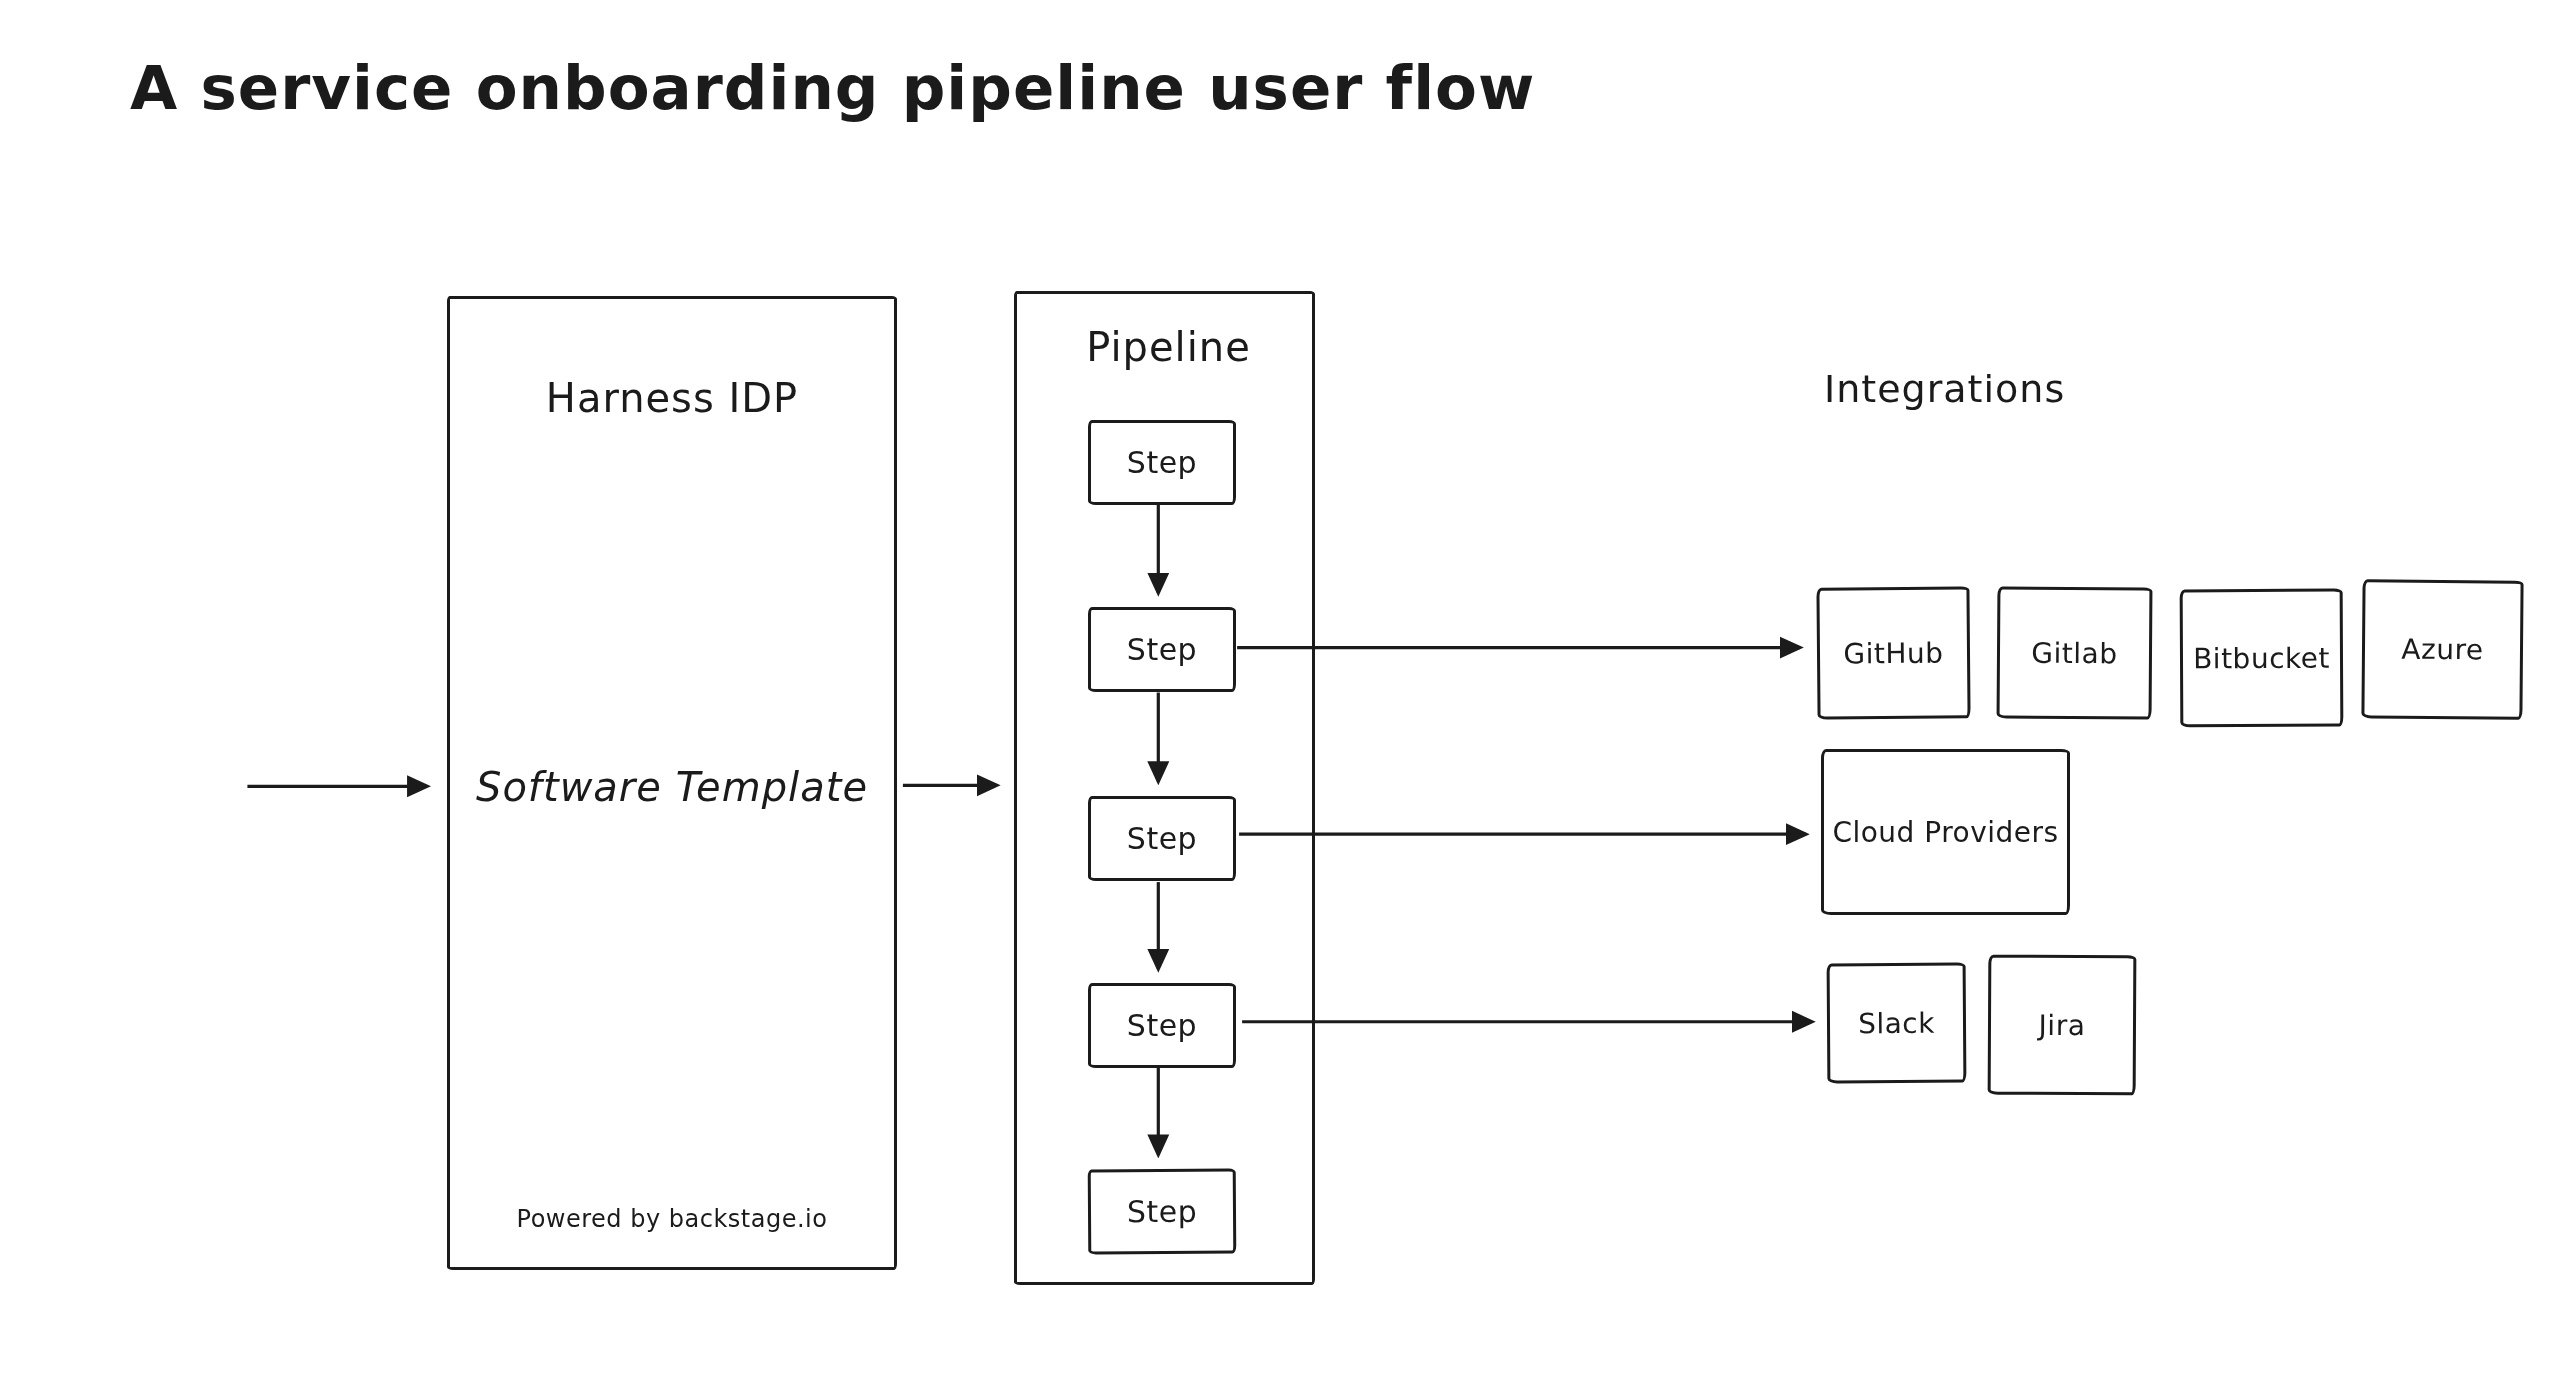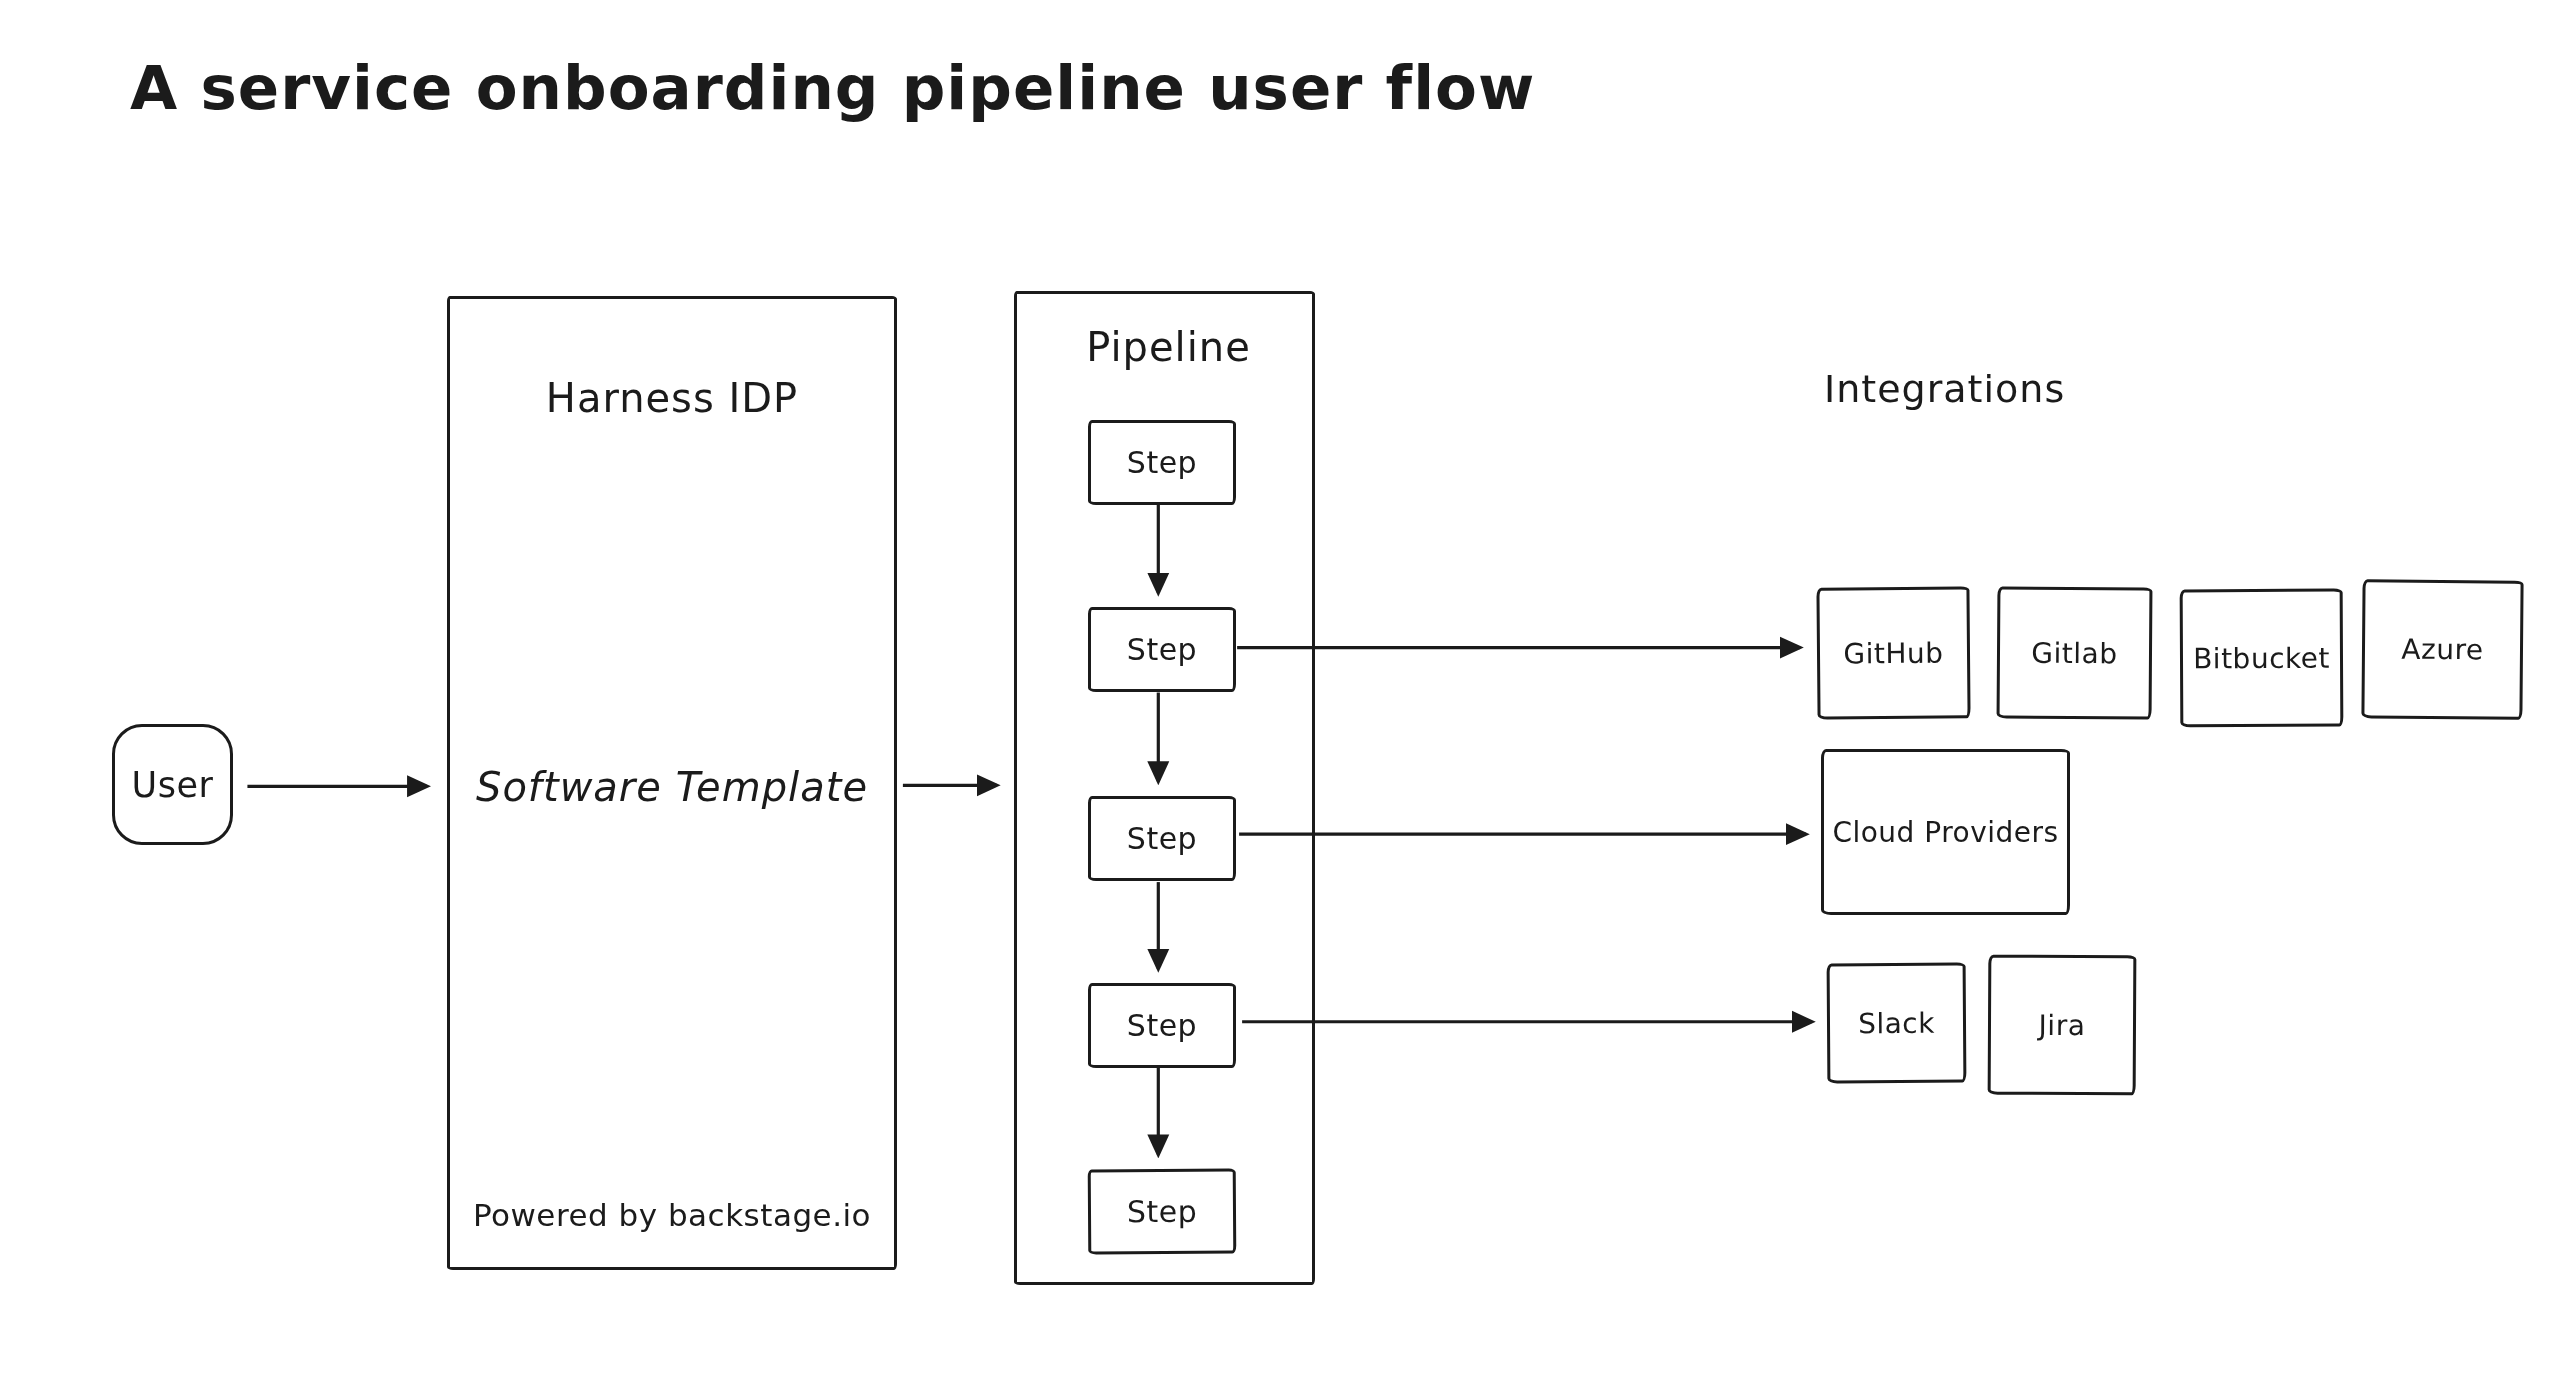--- a/index.html
+++ b/index.html
@@ -57,21 +57,21 @@
   .harness-title {
     position: absolute; left: 0; right: 0; top: 44px;
     text-align: center; font-size: 40px; font-weight: 500; letter-spacing: 1px; margin-top: 32px;
   }
   .harness-center-label {
     position: absolute; left: 0; right: 0; top: 465px;
     text-align: center; font-size: 40px; letter-spacing: 1px; font-style: italic;
   }
   .harness-footer {
     position: absolute; left: 0; right: 0; bottom: 34px;
-    text-align: center; font-size: 31px; letter-spacing: 0.5px;
+    text-align: center; font-size: 24px; letter-spacing: 0.5px;
   }
 
   
   .pipeline-node { left: 1014px; top: 291px; width: 301px; height: 994px; border-radius: 3px 5px 3px 6px / 5px 3px 6px 3px; }
   .pipeline-title {
     position: absolute; left: 0; right: 0; top: 30px;
     text-align: center; font-size: 40px; font-weight: 500; letter-spacing: 1px; padding-left: 8px;
   }
   .step-node {
     position: absolute;
@@ -108,23 +108,20 @@
   }
   .arrow-layer line { stroke: var(--ink); stroke-width: 3.2; }
 </style>
 </head>
 <body>
 
 <div class="canvas">
 
   <div class="diagram-title">A service onboarding pipeline user flow</div>
 
-  <div class="sketch user-node">
-    <div class="node-label">User</div>
-  </div>
 
   <div class="sketch harness-node">
     <div class="harness-title">Harness IDP</div>
     <div class="harness-center-label">Software Template</div>
     <div class="harness-footer">Powered by backstage.io</div>
   </div>
 
   <div class="sketch pipeline-node">
     <div class="pipeline-title">Pipeline</div>
     <div class="step-node step-1">

